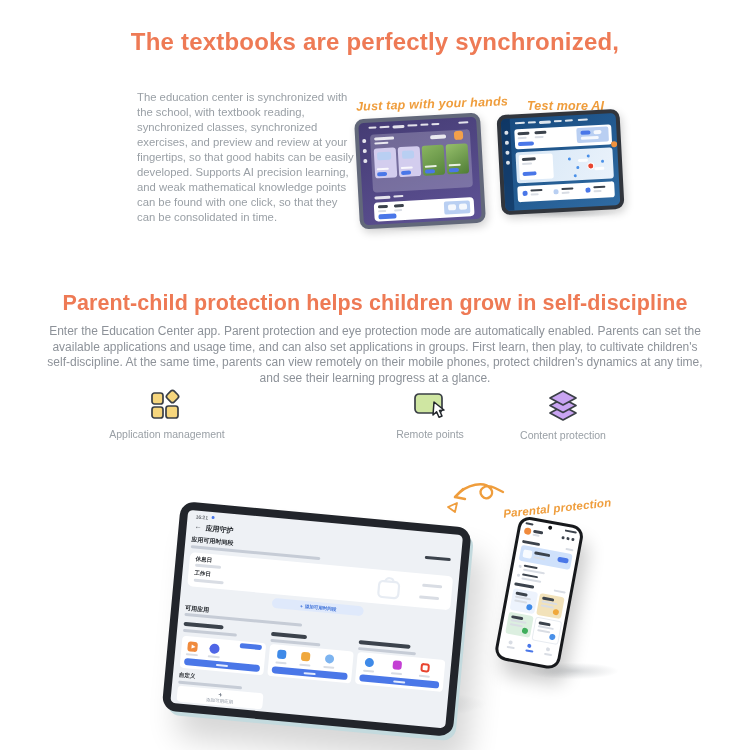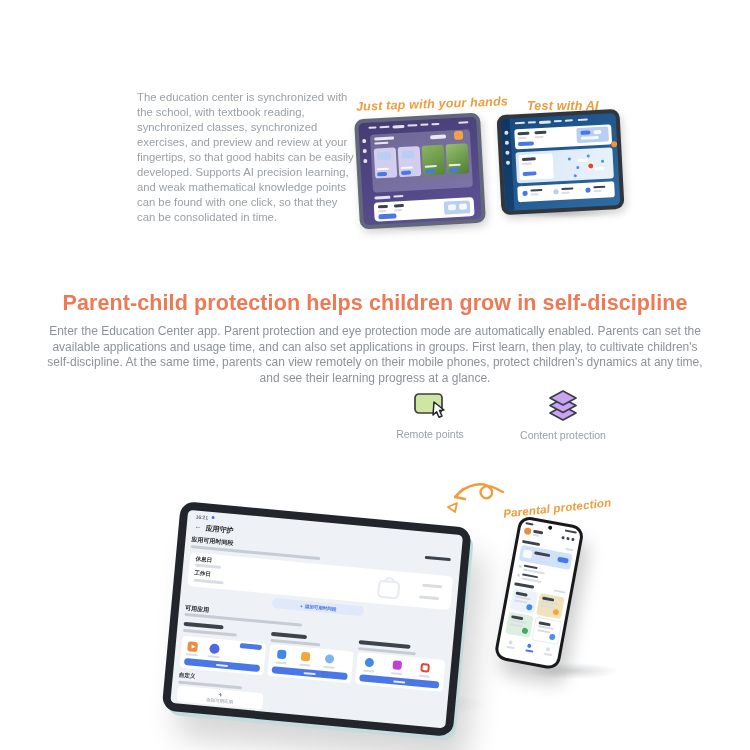--- a/index.html
+++ b/index.html
@@ -54,25 +54,26 @@
   .cn-n{position:absolute;color:#2a2f36;white-space:nowrap;}
   .appicon{position:absolute;border-radius:3px;}
   .dot{position:absolute;border-radius:50%;}
 </style>
 </head>
 <body>
 
 <div id="canvas">
 
   <div class="h1">
+    <div>The textbooks are perfectly synchronized,</div>
   </div>
   <p class="body1">The education center is synchronized with the school, with textbook reading, synchronized classes, synchronized exercises, and preview and review at your fingertips, so that good habits can be easily developed. Supports AI precision learning, and weak mathematical knowledge points can be found with one click, so that they can be consolidated in time.</p>
 
   <div class="note" style="left:356px;top:97px;transform:rotate(-2deg);">Just tap with your hands</div>
-  <div class="note" style="left:527px;top:99px;">Test with AI</div>
+  <div class="note" style="left:527px;top:99px;">Test more AI</div>
 
   <div class="gshadow" style="left:354px;top:218px;width:130px;height:14px;"></div>
   <div class="gshadow" style="left:497px;top:207px;width:126px;height:12px;"></div>
 
   <div class="dev devA">
     <div class="devA-scr">
       <div class="abs" style="left:11px;top:12px;width:100px;height:58px;border-radius:4px;background:rgba(255,255,255,.22);">
         <div class="abs" style="left:84px;top:1px;width:9px;height:9px;border-radius:3px;background:#f2a04a;"></div>
         <div class="abs" style="left:3px;top:14px;width:22px;height:30px;border-radius:3px;background:#d3cdee;">
             <div class="sk lb" style="left: 3px; top: 4px; width: 14px; height: 8px;"></div>
@@ -174,20 +175,29 @@
         <div class="sk w" style="left: 38px; top: 4px; width: 12px; height: 2.5px;"></div>
         <div class="sk w" style="left: 53px; top: 4px; width: 8px; height: 2px;"></div>
         <div class="sk w" style="left: 64px; top: 4px; width: 8px; height: 2px;"></div>
         <div class="sk w" style="left: 77px; top: 4px; width: 10px; height: 2px;"></div>
       </div>
   </div>
 
   <div class="h2">Parent-child protection helps children grow in self-discipline</div>
   <p class="body2">Enter the Education Center app. Parent protection and eye protection mode are automatically enabled. Parents can set the available applications and usage time, and can also set applications in groups. First learn, then play, to cultivate children's self-discipline. At the same time, parents can view remotely on their mobile phones, protect children's dynamics at any time, and see their learning progress at a glance.</p>
 
+  <div class="feat" style="left:101px;">
+    <svg width="34" height="32" viewBox="0 0 34 32">
+      <rect x="2" y="4" width="11" height="11" rx="2.5" fill="#f6d67d" stroke="#3a3f46" stroke-width="1.7"></rect>
+      <rect x="2" y="18" width="11" height="11" rx="2.5" fill="#f6d67d" stroke="#3a3f46" stroke-width="1.7"></rect>
+      <rect x="16" y="17" width="12" height="12" rx="2.5" fill="#f6d67d" stroke="#3a3f46" stroke-width="1.7"></rect>
+      <rect x="17.5" y="2.5" width="10" height="10" rx="2.5" transform="rotate(45 22.5 7.5)" fill="#f6d67d" stroke="#3a3f46" stroke-width="1.7"></rect>
+    </svg>
+    <div class="feat-label">Application management</div>
+  </div>
   <div class="feat" style="left:364px;">
     <svg width="36" height="32" viewBox="0 0 36 32">
       <rect x="3" y="5" width="27" height="19" rx="4" fill="#cfe6a2" stroke="#3a3f46" stroke-width="1.7"></rect>
       <path d="M22 13 L32 21 L27.5 21.5 L30 27 L27 28.3 L24.6 22.8 L21 26 Z" fill="#ffffff" stroke="#23272c" stroke-width="1.5" stroke-linejoin="round"></path>
     </svg>
     <div class="feat-label">Remote points</div>
   </div>
   <div class="feat" style="left:497px;">
     <svg width="34" height="33" viewBox="0 0 34 33">
       <polygon points="17,17 30,24 17,31 4,24" fill="#c9a4f2" stroke="#3a3f46" stroke-width="1.7" stroke-linejoin="round"></polygon>

